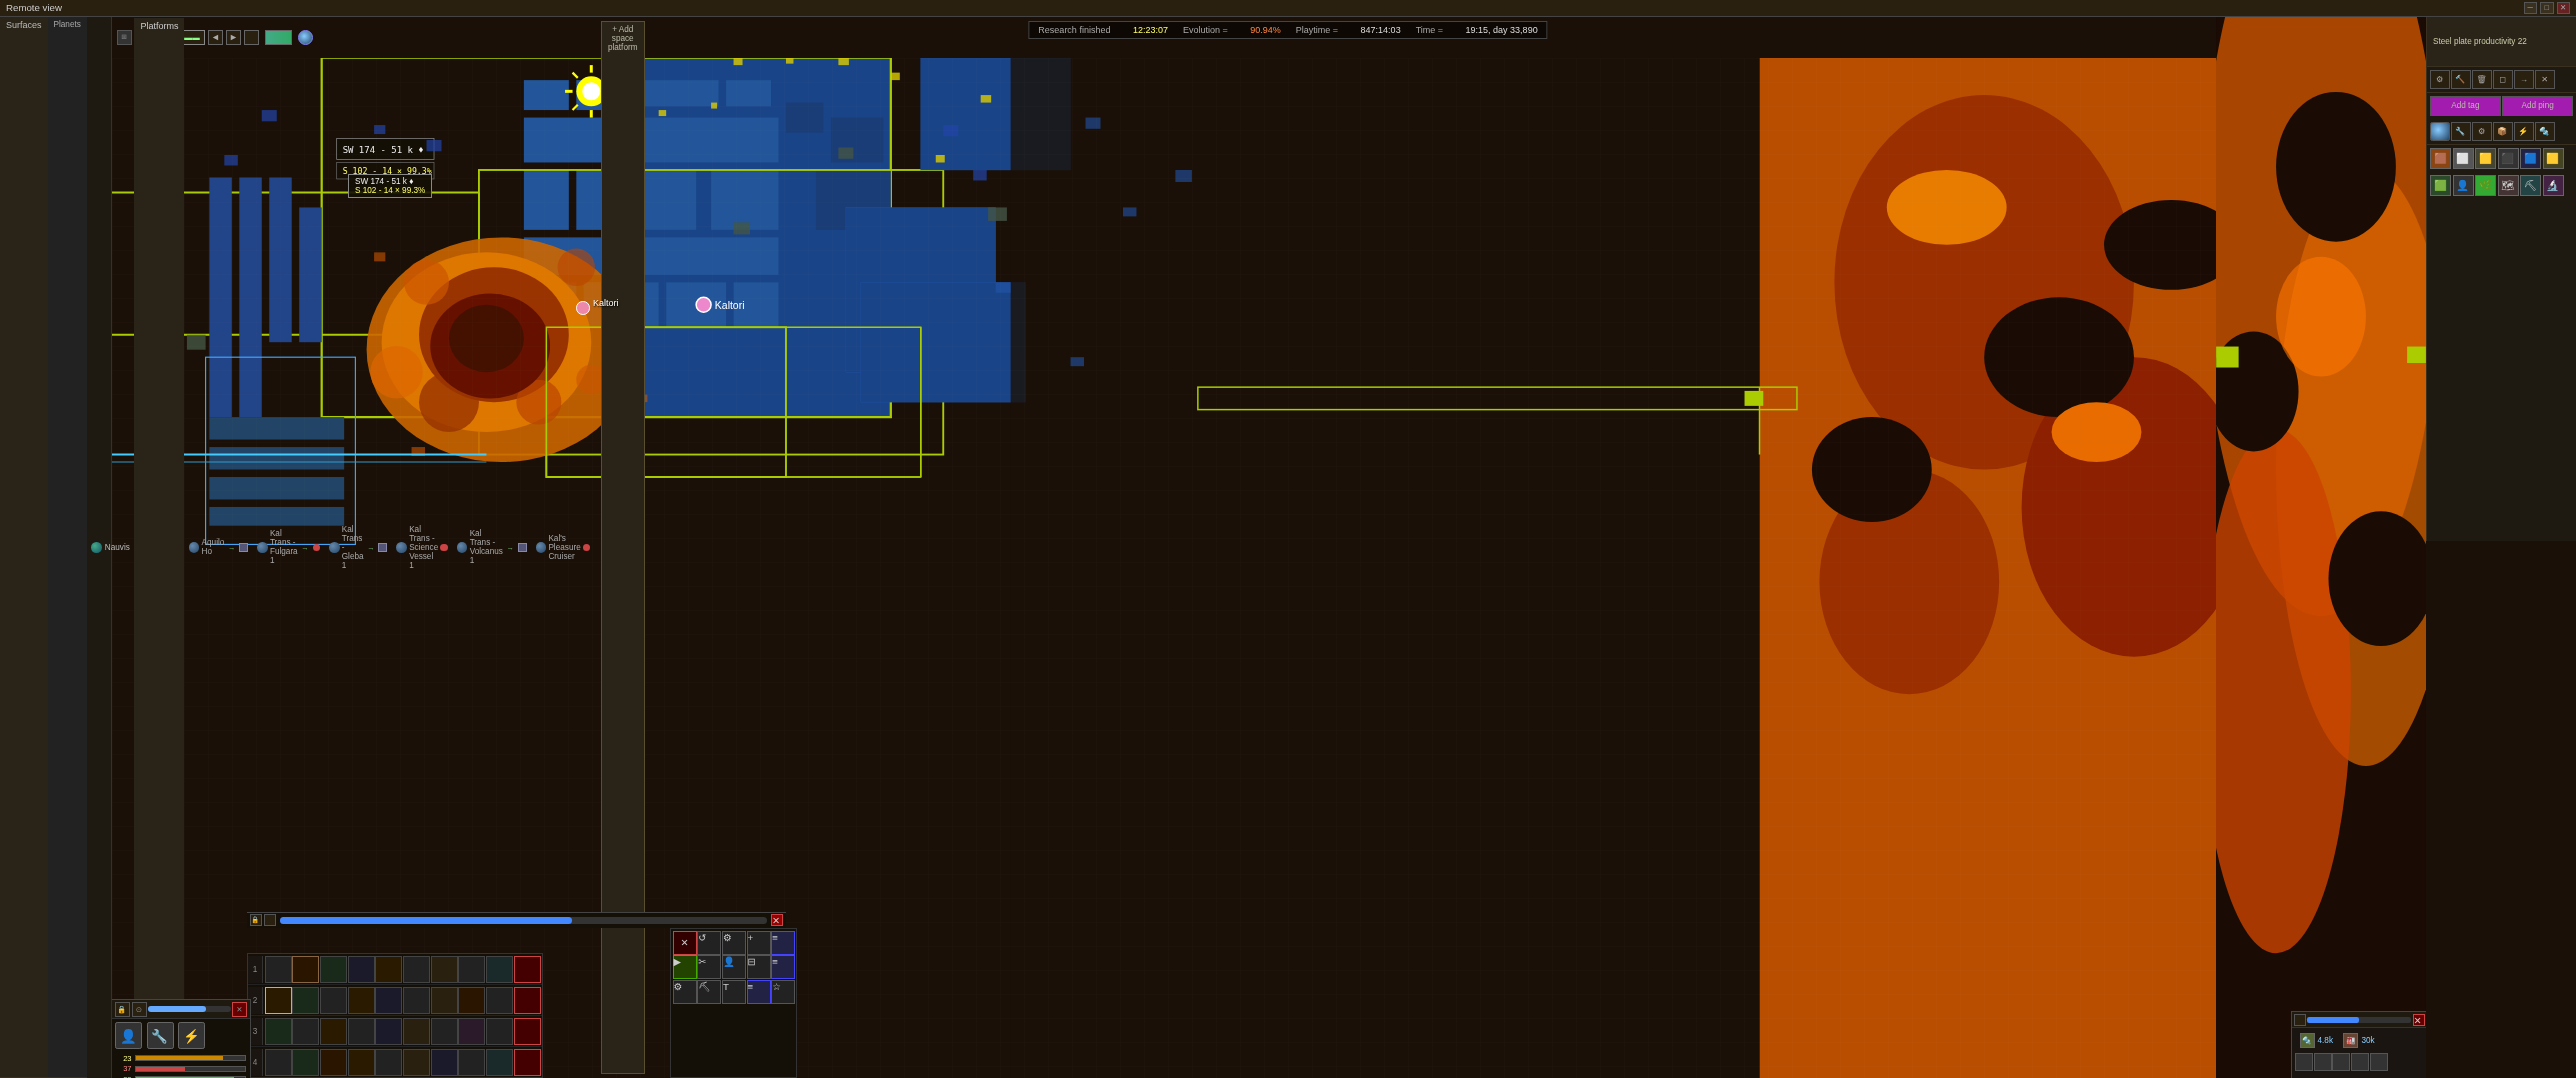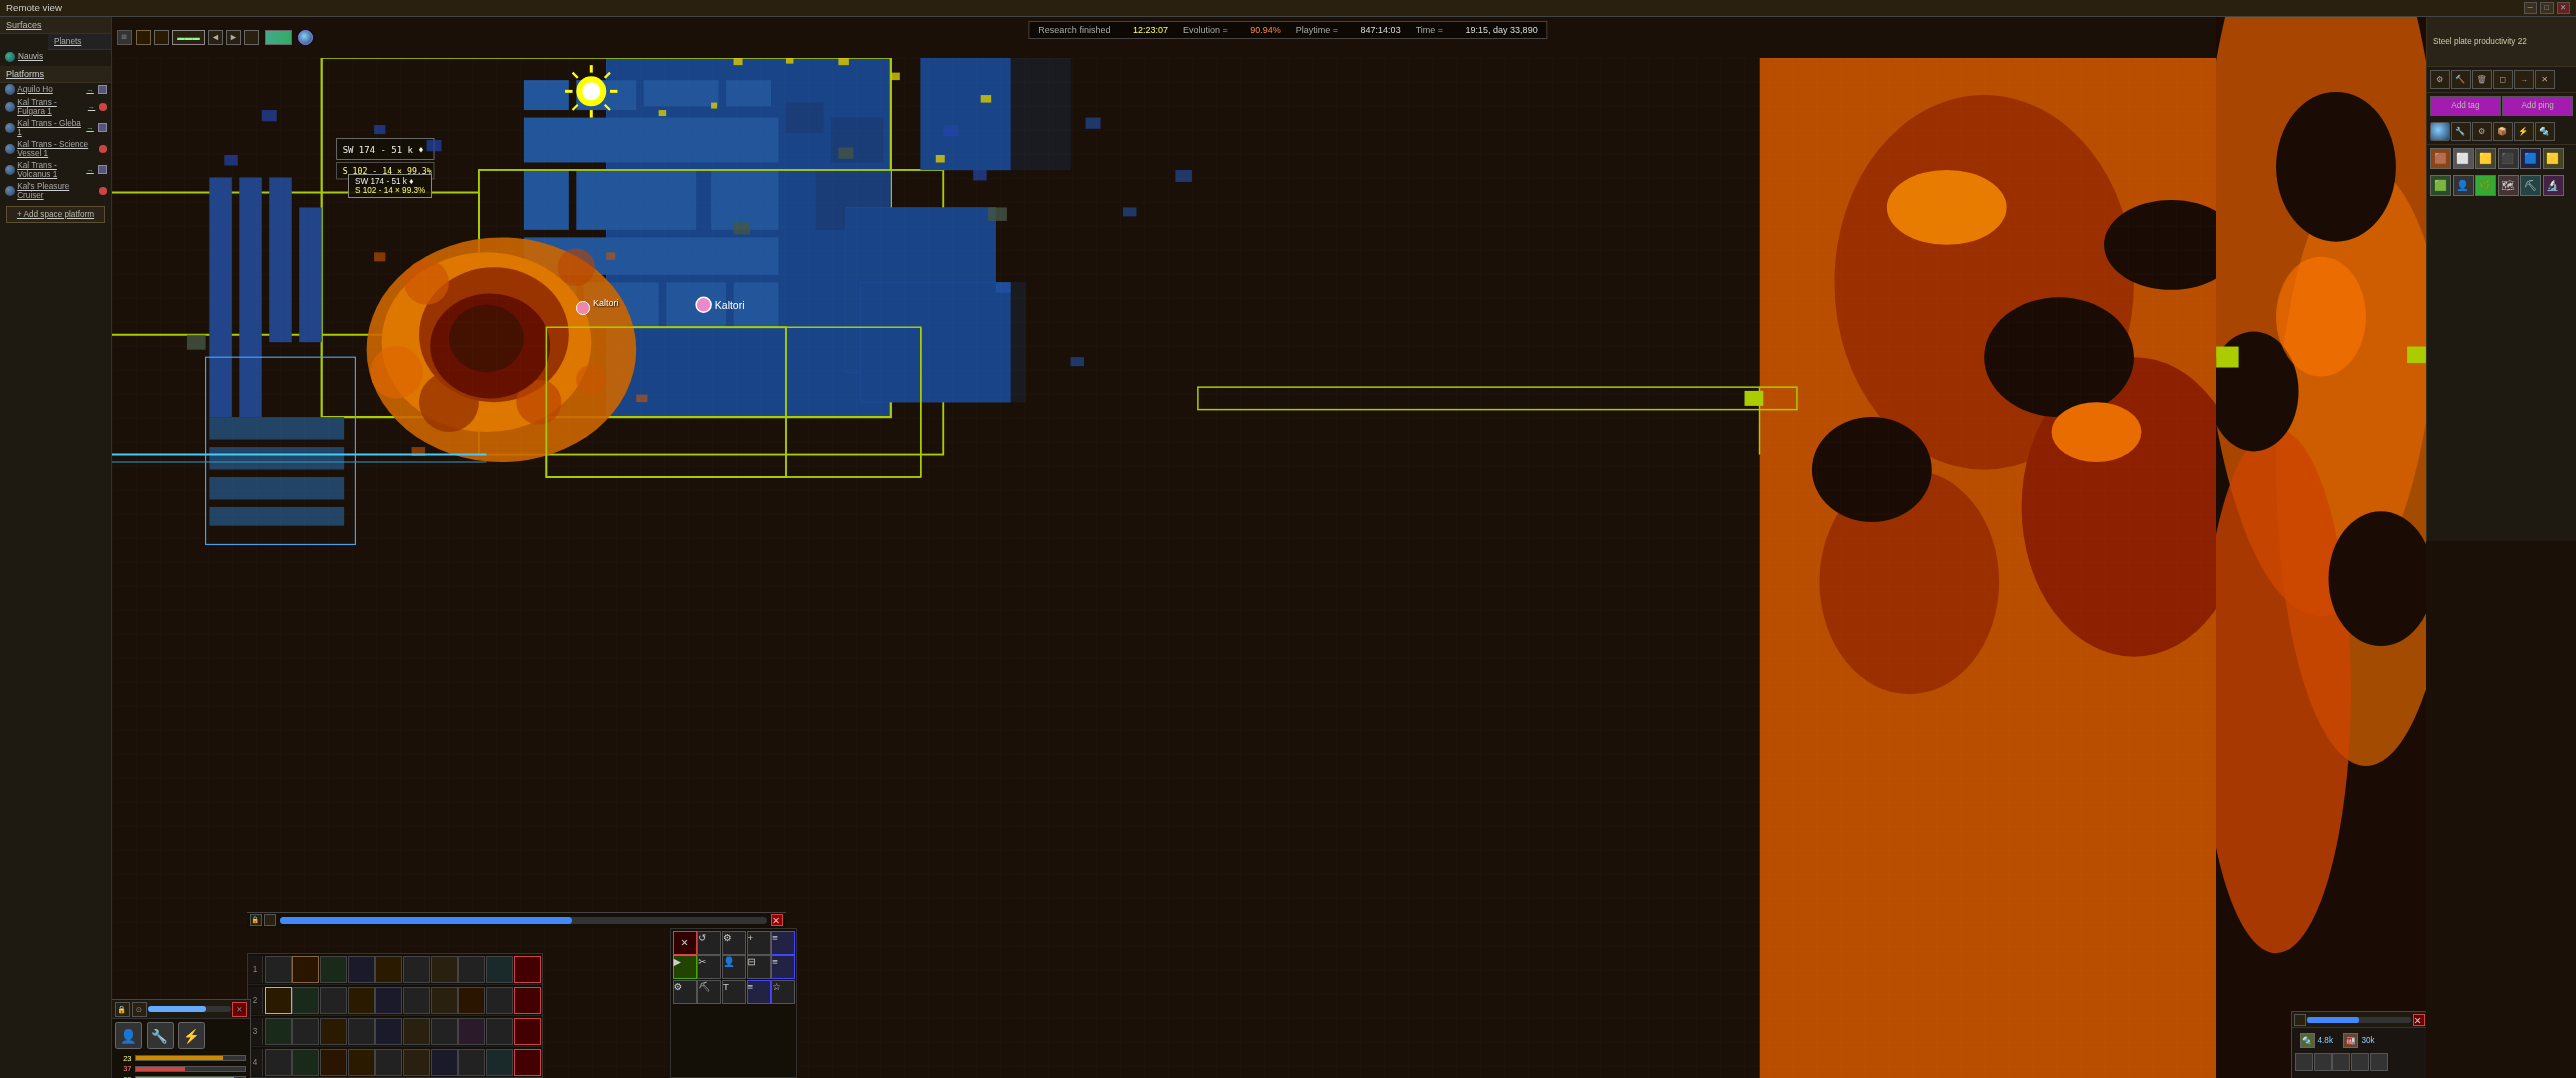--- a/index.html
+++ b/index.html
@@ -45,22 +45,21 @@
     
     #left-panel {
       position: absolute;
       top: 16.5px; left: 0;
       width: 112px;
       height: calc(1078px - 16.5px);
       background: #1e1a12;
       border-right: 0.7px solid #3a3020;
       z-index: 50;
       display: flex;
-      flex-direction: column;
-      text-decoration: underline;
+      flex-direction: row;
     }
     .panel-section-title {
       background: #2a2418;
       padding: 3px 6px;
       font-size: 9px;
       color: #bbb;
       border-bottom: 0.7px solid #3a3020;
     }
     .panel-item {
       display: flex;
@@ -393,21 +392,21 @@
   <div id="title-bar-controls">
     <div class="title-btn">─</div>
     <div class="title-btn">□</div>
     <div class="title-btn" style="background:#622;">✕</div>
   </div>
 </div>
 
 <div id="left-panel">
   <div class="panel-section-title">Surfaces</div>
 
-  <div class="panel-section-title" style="font-size:8.2px;color:#aaa;background:#222;margin-left:48px;">Planets</div>
+  <div class="panel-section-title" style="font-size:8.2px;color:#aaa;background:#222;">Planets</div>
   <div class="panel-item">
     <span class="planet-icon"></span>
     <span>Nauvis</span>
   </div>
 
   <div class="panel-section-title" style="font-size:9px;color:#ccc;margin-top:1.5px;">Platforms</div>
 
   <div class="platform-row">
     <span class="platform-icon"></span>
     <span style="font-size:8.2px;flex:1;">Aquilo Ho</span>

